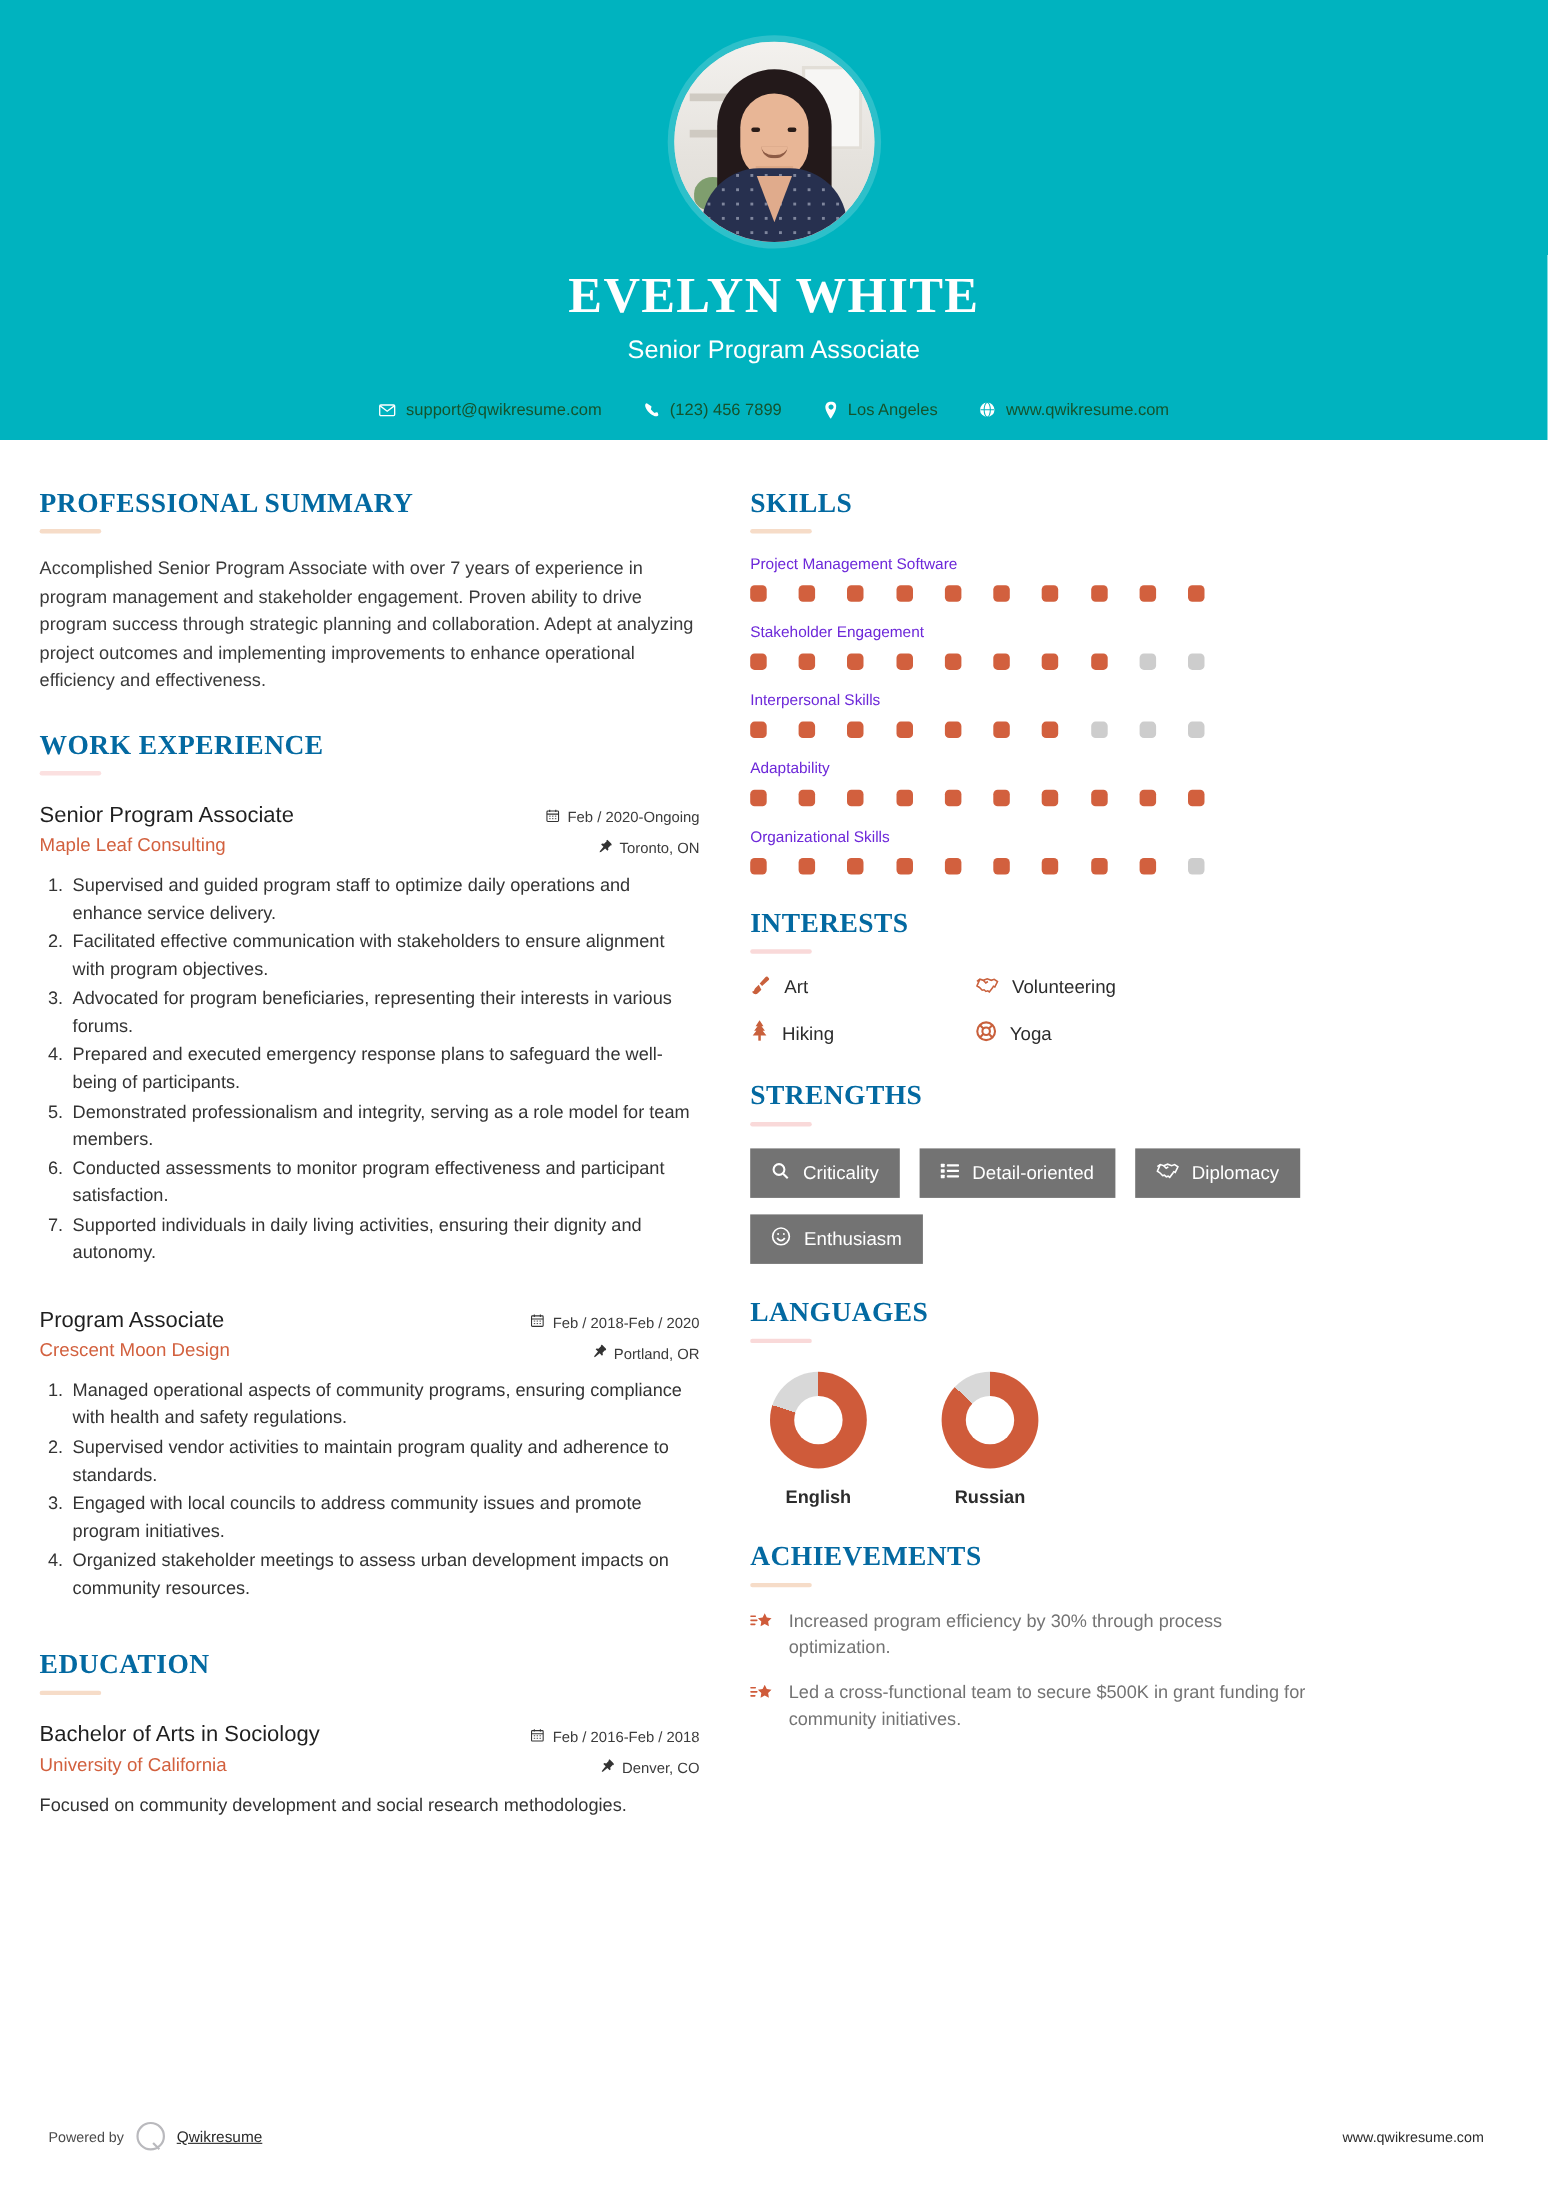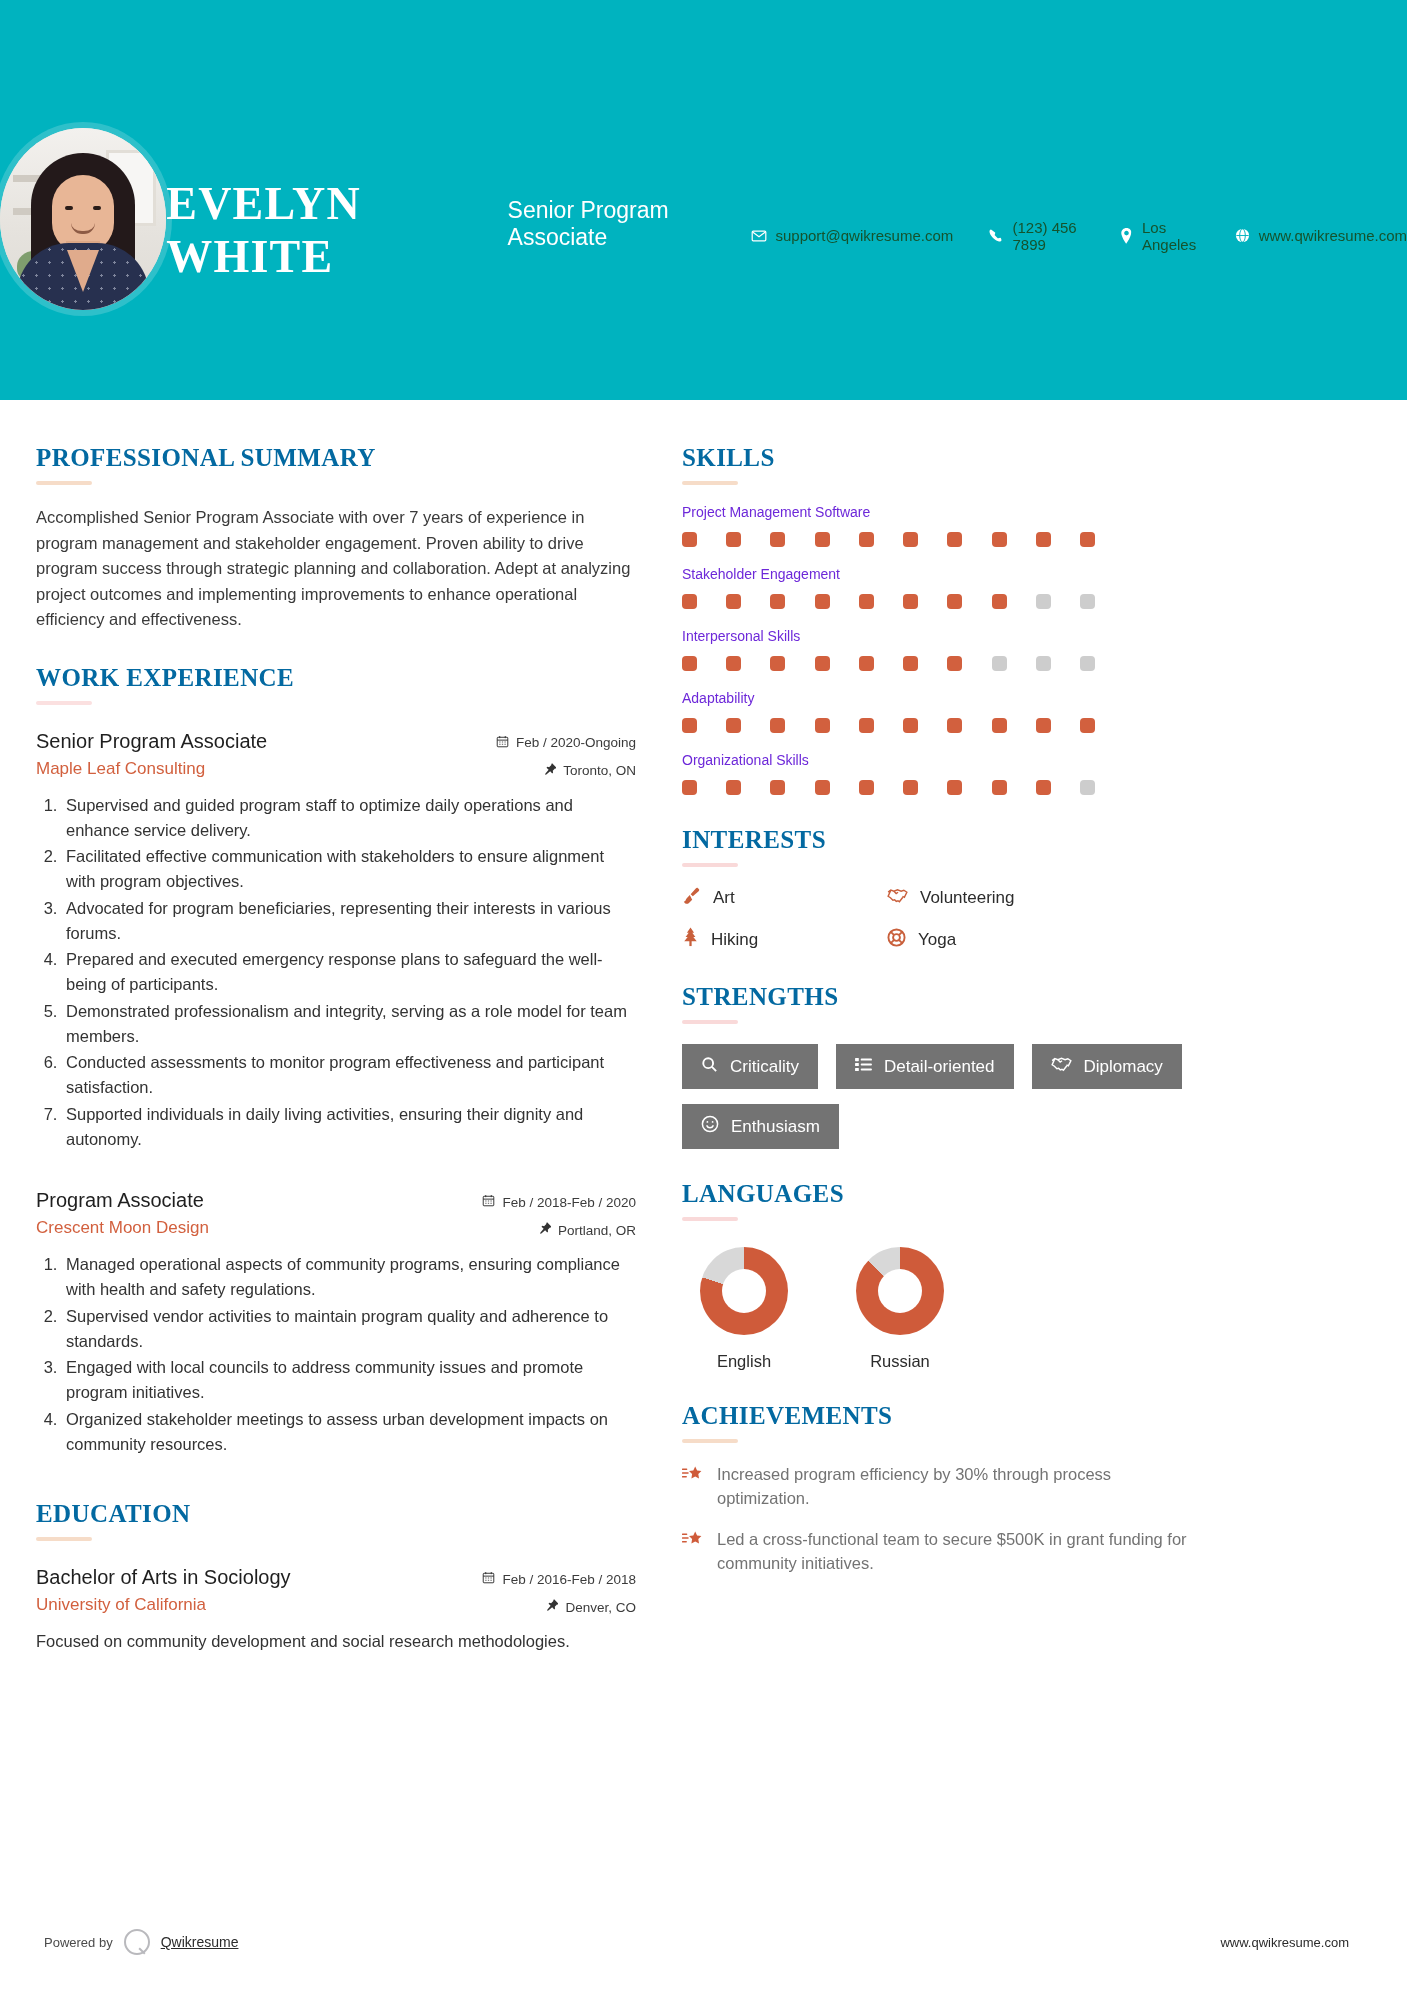--- a/index.html
+++ b/index.html
@@ -13,21 +13,21 @@
     overflow: hidden;
   }
 
   .page { position: relative; width: 1407px; height: 1990px; background:#fff; }
 
   
   .header {
     background: #00b3bf;
     height: 400px;
     display: flex;
-    flex-direction: row;
+    flex-direction: column;
     align-items: center;
     padding-top: 38px;
   }
   .avatar {
     width: 182px; height: 182px;
     border-radius: 50%;
     overflow: hidden;
     background: #e8e6e2;
     position: relative;
     box-shadow: 0 0 0 6px rgba(255,255,255,0.18);
@@ -209,21 +209,21 @@
     color: #fff;
     font-size: 17px;
     padding: 11px 19px;
     display: flex;
     align-items: center;
     gap: 12px;
   }
 
   
   .lang-row { margin-top: 26px; display: flex; gap: 56px; padding-left: 12px; }
-  .lang { width: 100px; text-align: center; }
+  .lang { width: 100px; text-align: center; font-weight: bold; }
   .donut {
     width: 88px; height: 88px;
     border-radius: 50%;
     margin: 0 auto;
     position: relative;
   }
   .donut::after {
     content: "";
     position: absolute;
     inset: 22px;

